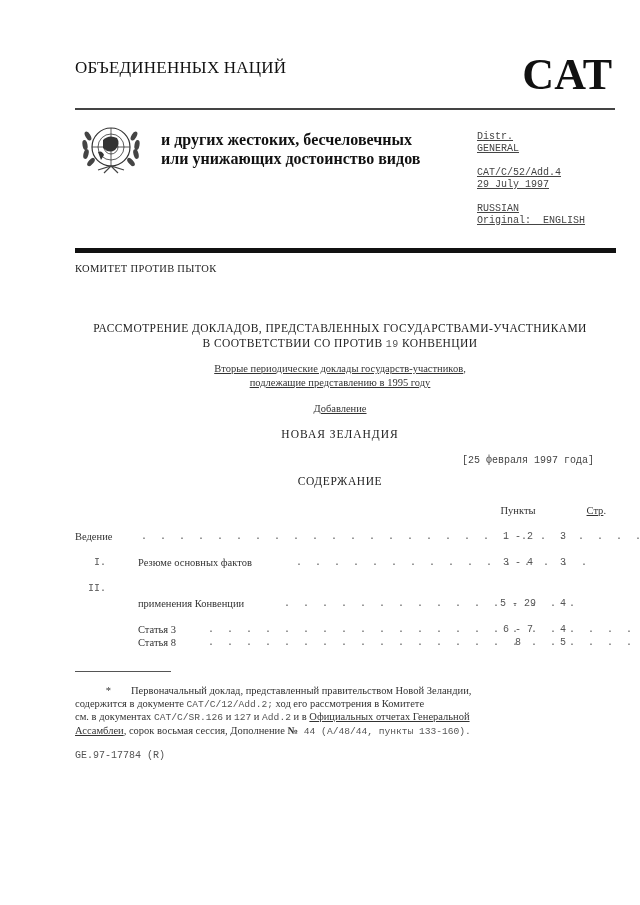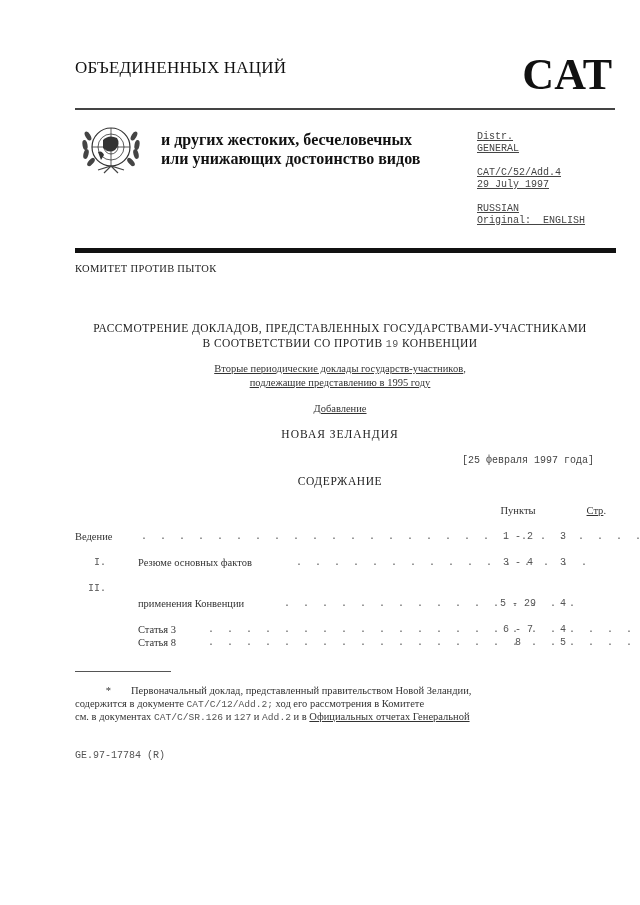--- a/index.html
+++ b/index.html
@@ -162,15 +162,16 @@
     <span class="toc-page">5</span>
   </div>
 </div>
 
 <div class="abs fn-rule"></div>
 
 <div class="abs serif footnote">
   <div><span style="display:inline-block;width:36px;text-align:right">*</span><span style="display:inline-block;width:20px"></span><span>Первоначальный  доклад,  представленный  правительством  Новой  Зеландии,</span></div>
   <div><span>содержится  в  документе </span><span class="m">CAT/C/12/Add.2;</span><span>  ход  его  рассмотрения  в  Комитете</span></div>
   <div><span>см.  в документах </span><span class="m">CAT/C/SR.126</span><span> и </span><span class="m">127</span><span> и </span><span class="m">Add.2</span><span> и в </span><span class="u">Официальных  отчетах  Генеральной</span></div>
+  <div><span class="u">Ассамблеи</span><span>,  сорок  восьмая  сессия,  Дополнение </span><span style="font-weight:bold">№</span><span class="m"> 44  (A/48/44,  пункты  133-160).</span></div>
 </div>
 
 <div class="abs mono job">GE.97-17784   (R)</div>
 
 </body></html>

